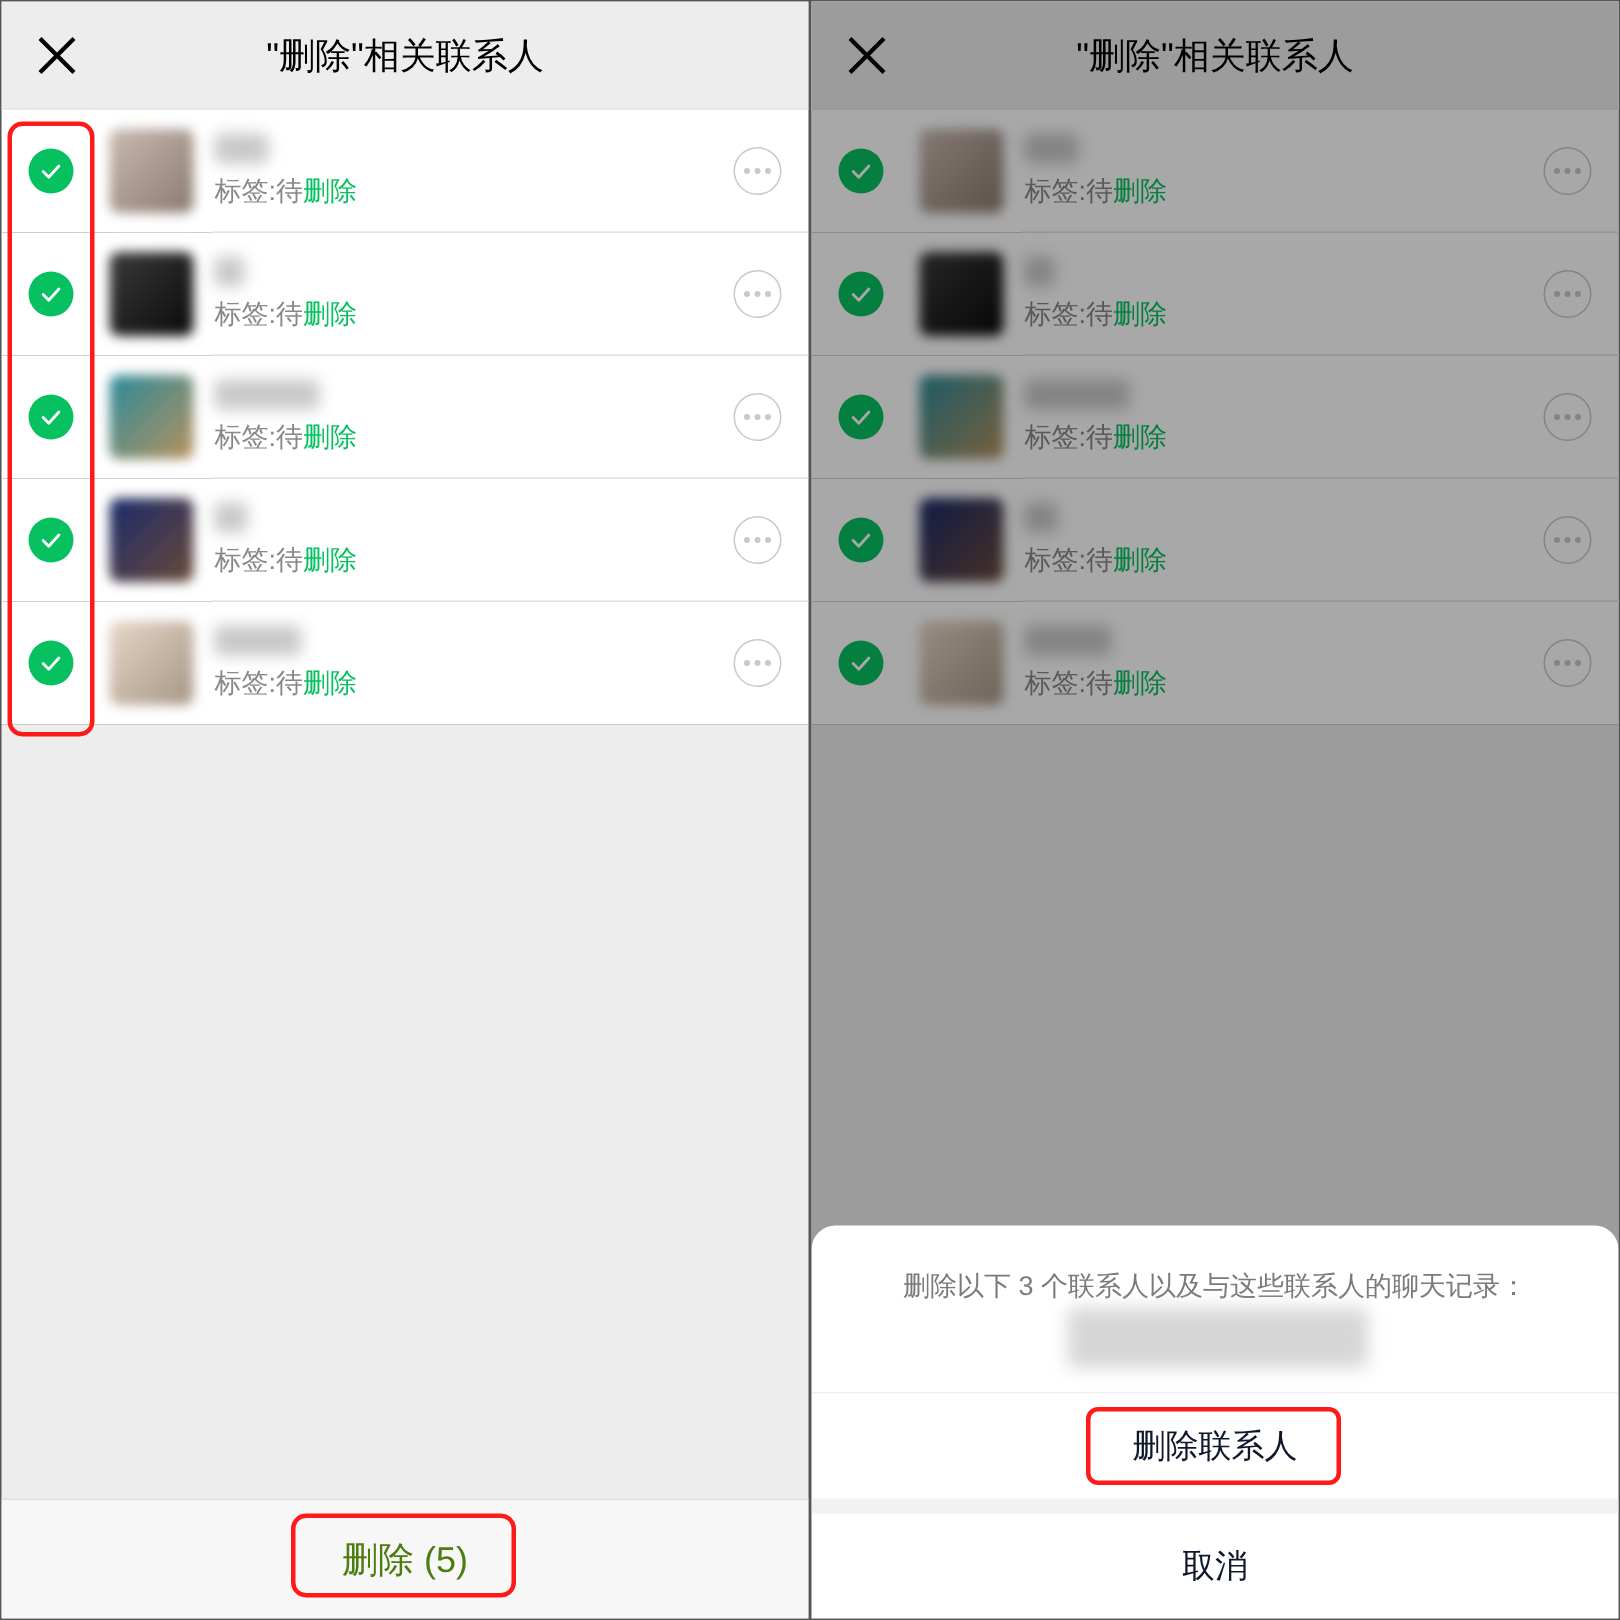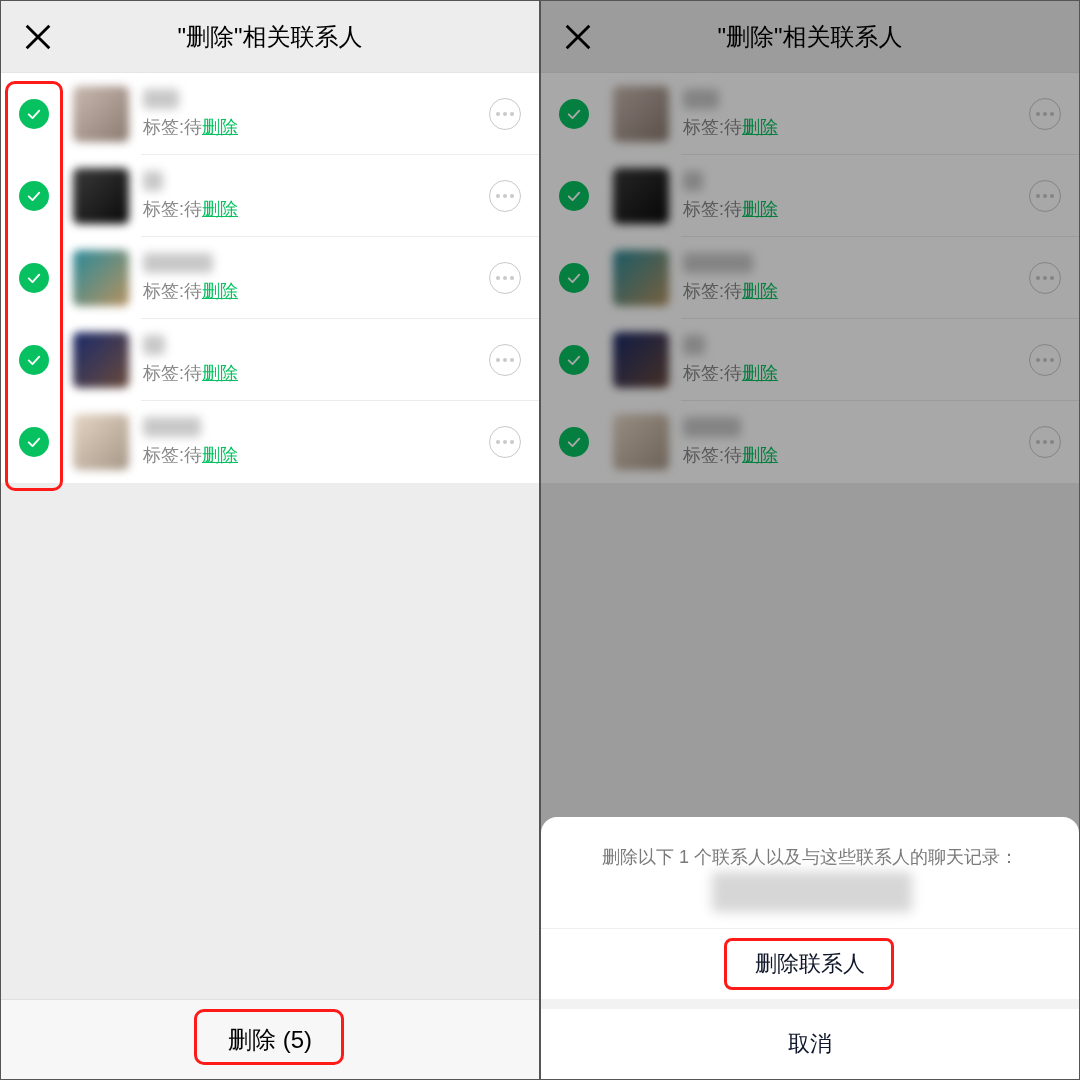--- a/index.html
+++ b/index.html
@@ -83,21 +83,21 @@
   .info { margin-left: 14px; flex: 1; min-width: 0; }
   .name-blur {
     height: 20px;
     background: #c8c8c8;
     border-radius: 4px;
     filter: blur(5px);
     margin-bottom: 6px;
   }
   .tag-line { font-size: 18px; color: #888; display: flex; align-items: baseline; }
   .tag-prefix { color: #888; }
-  .tag-value { color: #07c160; text-decoration: underline; }
+  .tag-value { color: #07c160; }
 
   .more-btn {
     width: 32px; height: 32px;
     border: 1.5px solid #c9c9c9;
     border-radius: 50%;
     display: flex;
     align-items: center;
     justify-content: center;
     gap: 3px;
     cursor: pointer;
@@ -112,21 +112,21 @@
     bottom: 0; left: 0; right: 0;
     height: 80px;
     background: #f7f7f7;
     border-top: 1px solid #e0e0e0;
     display: flex;
     align-items: center;
     justify-content: center;
   }
   .delete-btn {
     font-size: 24px;
-    color: #000000;
+    color: #4d7c0f;
     padding: 14px 40px;
     cursor: pointer;
   }
 
   
   .highlight-box {
     position: absolute;
     border: 3px solid #ff1a1a;
     border-radius: 10px;
     pointer-events: none;
@@ -424,21 +424,21 @@
           <span></span>
           <span></span>
         </div>
       </div>
     </div>
 
   <div class="dim-overlay"></div>
 
   <div class="sheet">
     <div class="sheet-msg">
-      <span>删除以下 1 个联系人以及与这些联系人的聊天记录：</span>
+      <span>删除以下 3 个联系人以及与这些联系人的聊天记录：</span>
       <span class="blur-names"></span>
     </div>
     <div style="position:relative">
       <div class="sheet-action danger">删除联系人</div>
       <div class="hl-confirm" style="top:9px"></div>
     </div>
     <div class="sheet-gap"></div>
     <div class="sheet-action cancel">取消</div>
   </div>
 </div>

